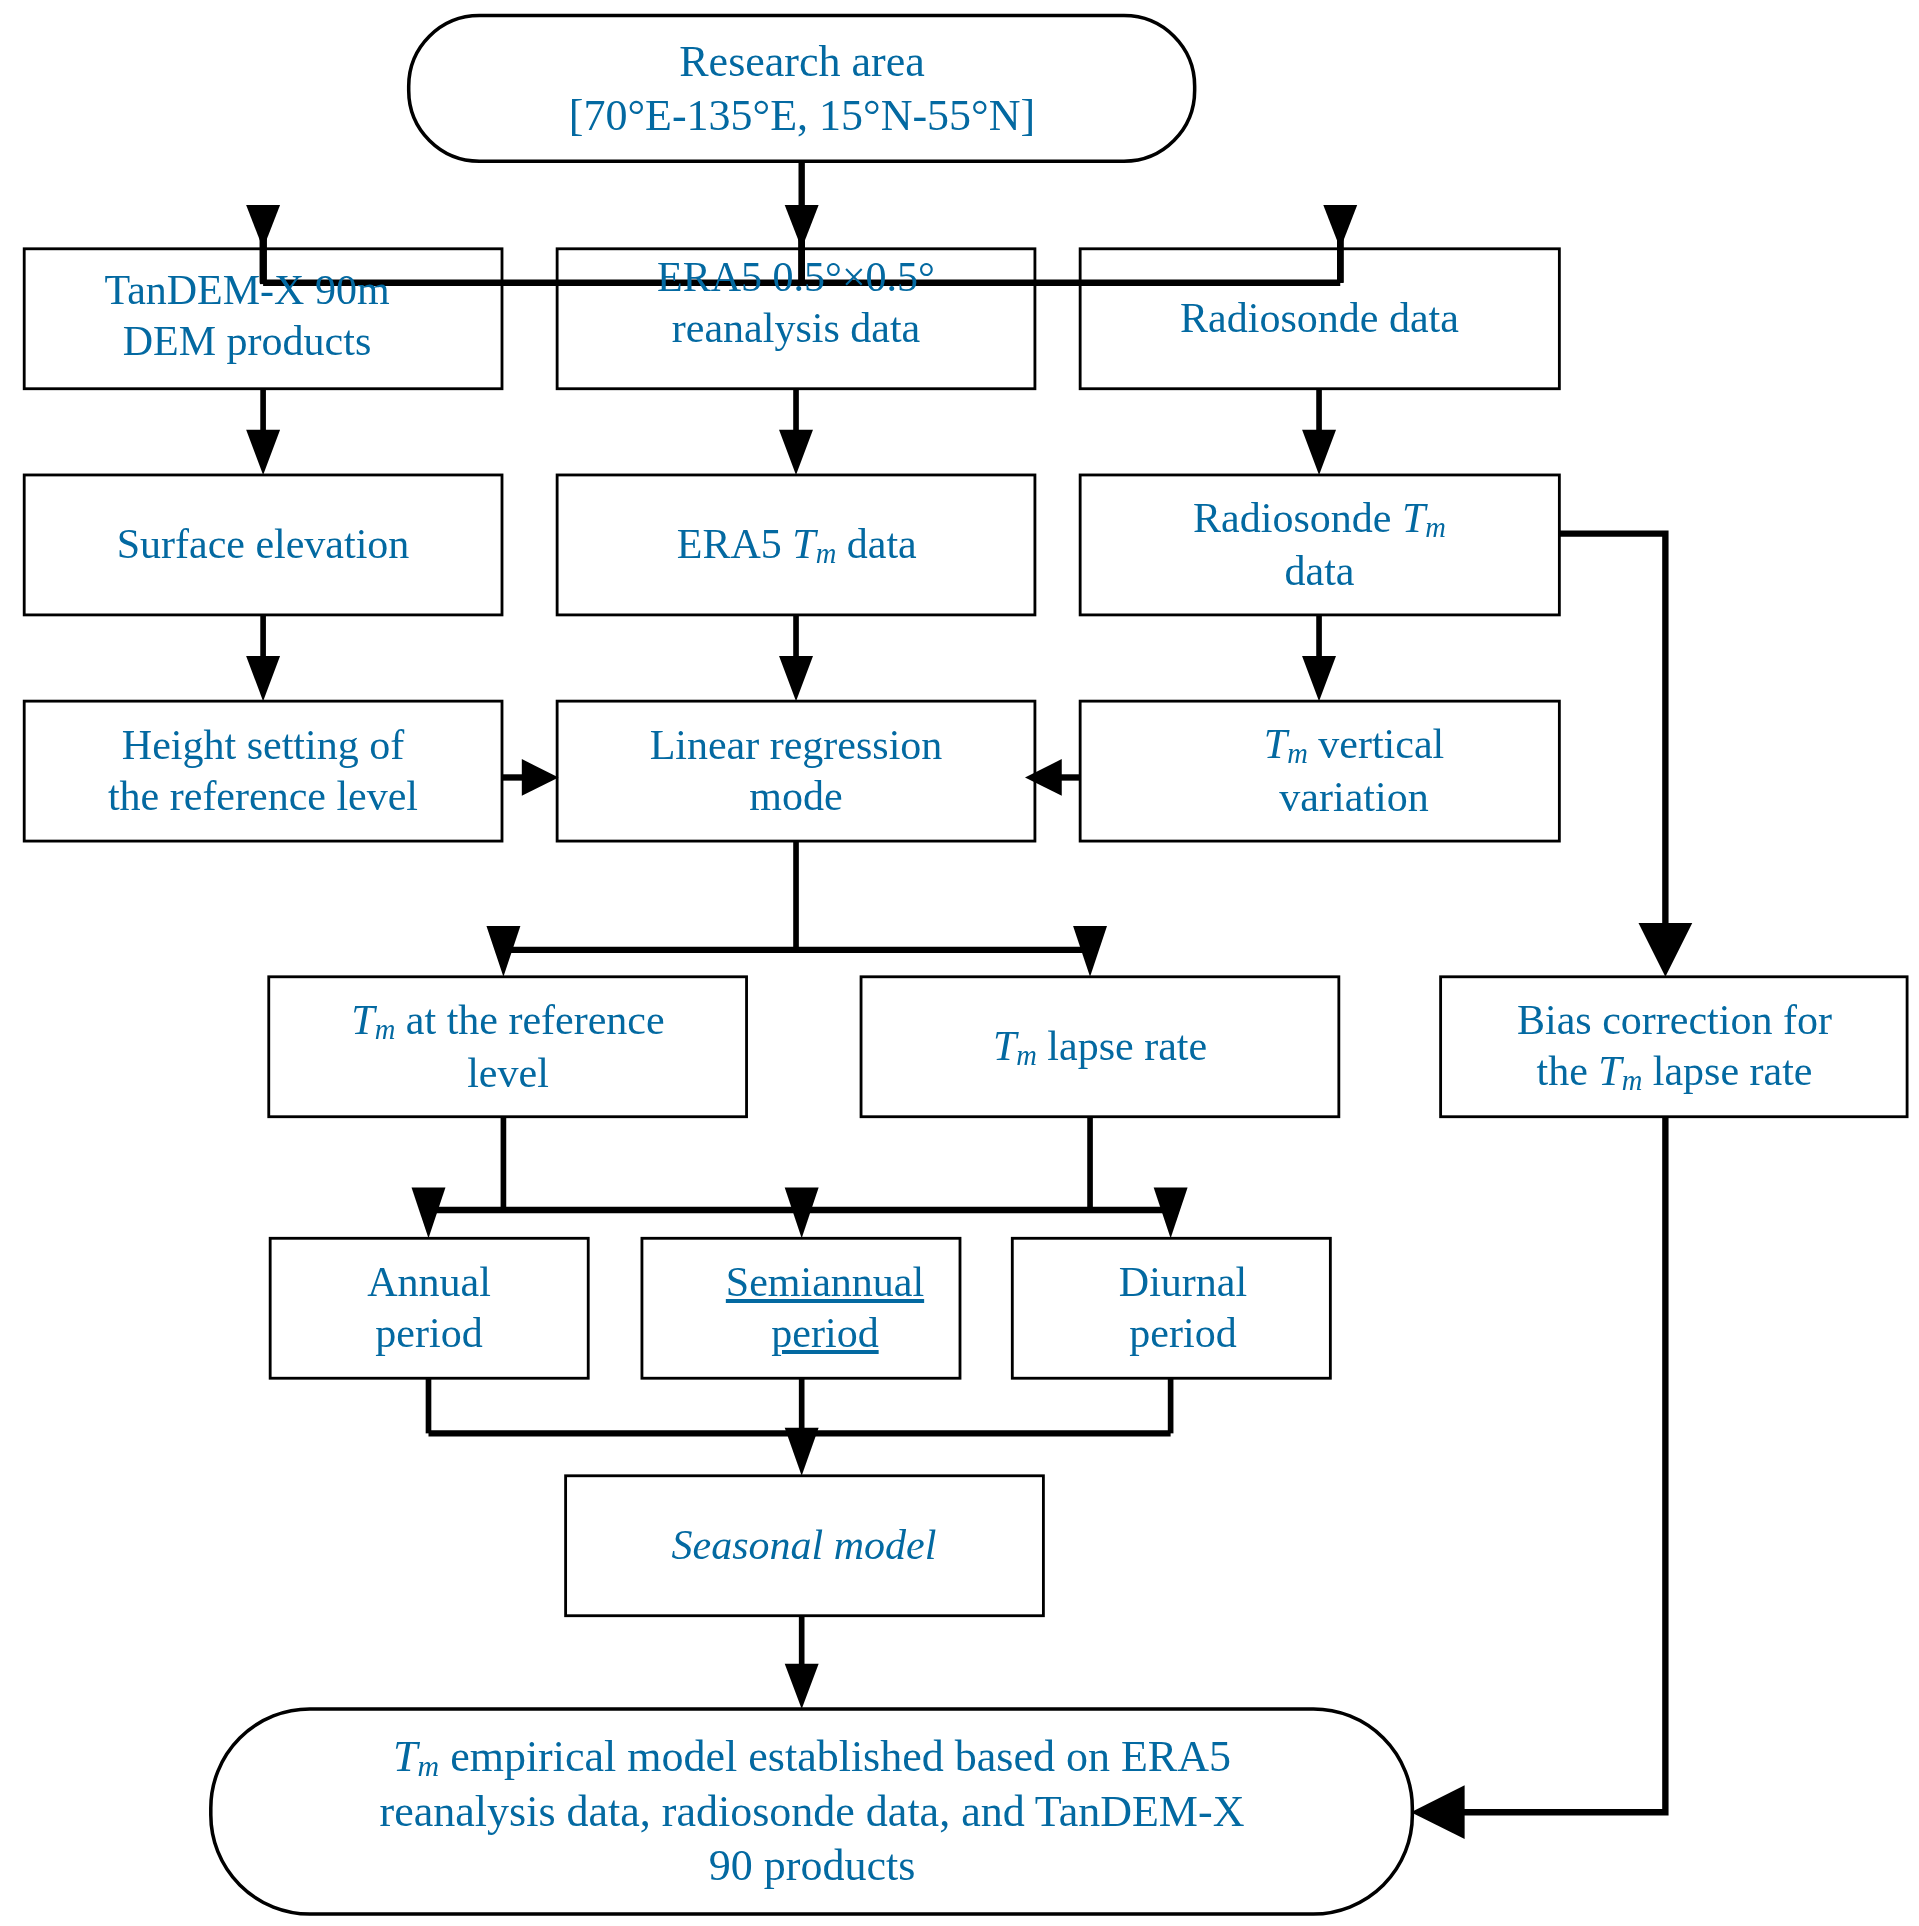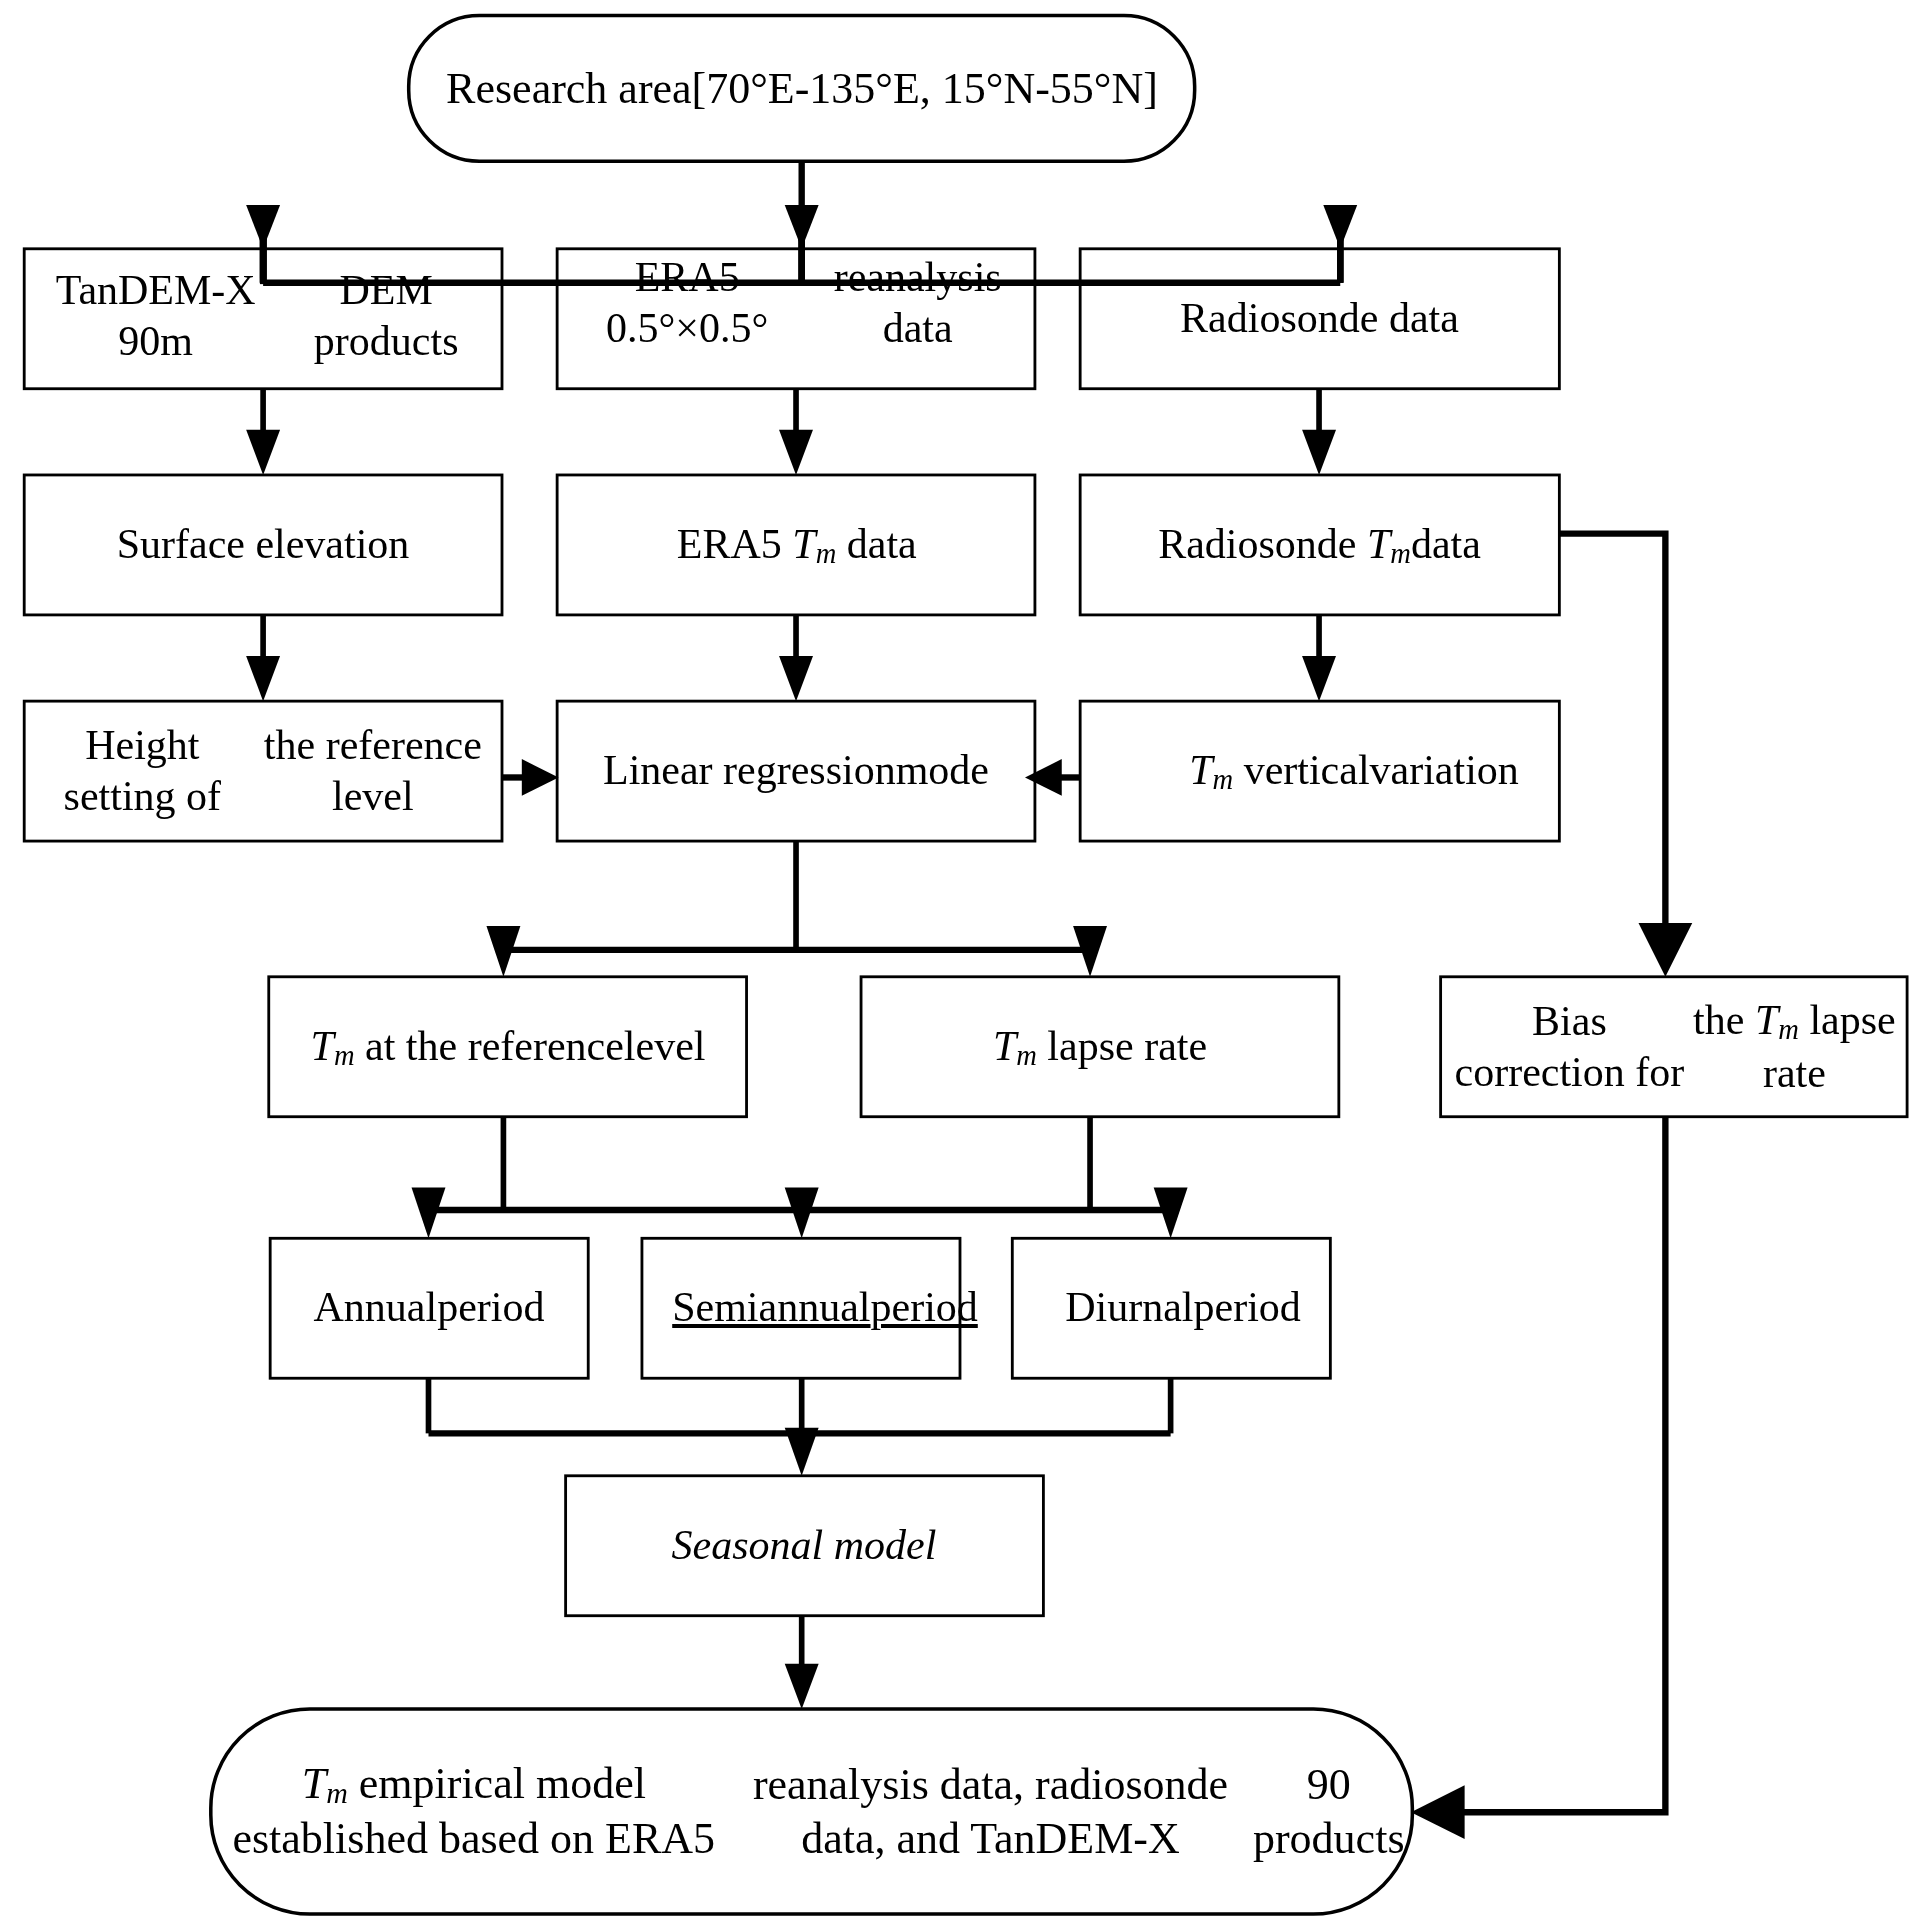--- a/index.html
+++ b/index.html
@@ -40,24 +40,25 @@
     fill: none;
     stroke-linecap: butt;
     stroke-linejoin: miter;
   }
   .edge.thin {
     stroke-width: 8;
   }
   .node-label {
     position: absolute;
     display: flex;
+    flex-direction: column;
     align-items: center;
     justify-content: center;
     text-align: center;
-    color: #000000;
+    color: #0369a1;
     line-height: 1.22;
     font-size: 42px;
     box-sizing: border-box;
     padding: 0 8.5px;
     pointer-events: none;
     white-space: pre-line;
   }
   .node-label.terminal-label { font-size: 44px; }
   var.sym {
     font-style: italic;
@@ -229,21 +230,21 @@
       <polygon points="1996,2564 2072,2526 2072,2602" fill="#000"></polygon>
     </g>
 
   </svg>
 
   <div class="node-label terminal-label" style="left:409px; top:15.6px; width:786px; height:146px;">
     <span class="lbl-line">Research area</span>
     <span class="lbl-line">[70°E-135°E, 15°N-55°N]</span>
   </div>
 
-  <div class="node-label" style="left:24px; top:249px; width:478px; height:134px;">
+  <div class="node-label" style="left:8px; top:249px; width:478px; height:134px;">
     <span class="lbl-line">TanDEM-X 90m</span>
     <span class="lbl-line">DEM products</span>
   </div>
 
   <div class="node-label" style="left:557px; top:249px; width:478px; height:108px;">
     <span class="lbl-line">ERA5 0.5°×0.5°</span>
     <span class="lbl-line">reanalysis data</span>
   </div>
 
   <div class="node-label" style="left:1080px; top:249px; width:479px; height:140px;">

